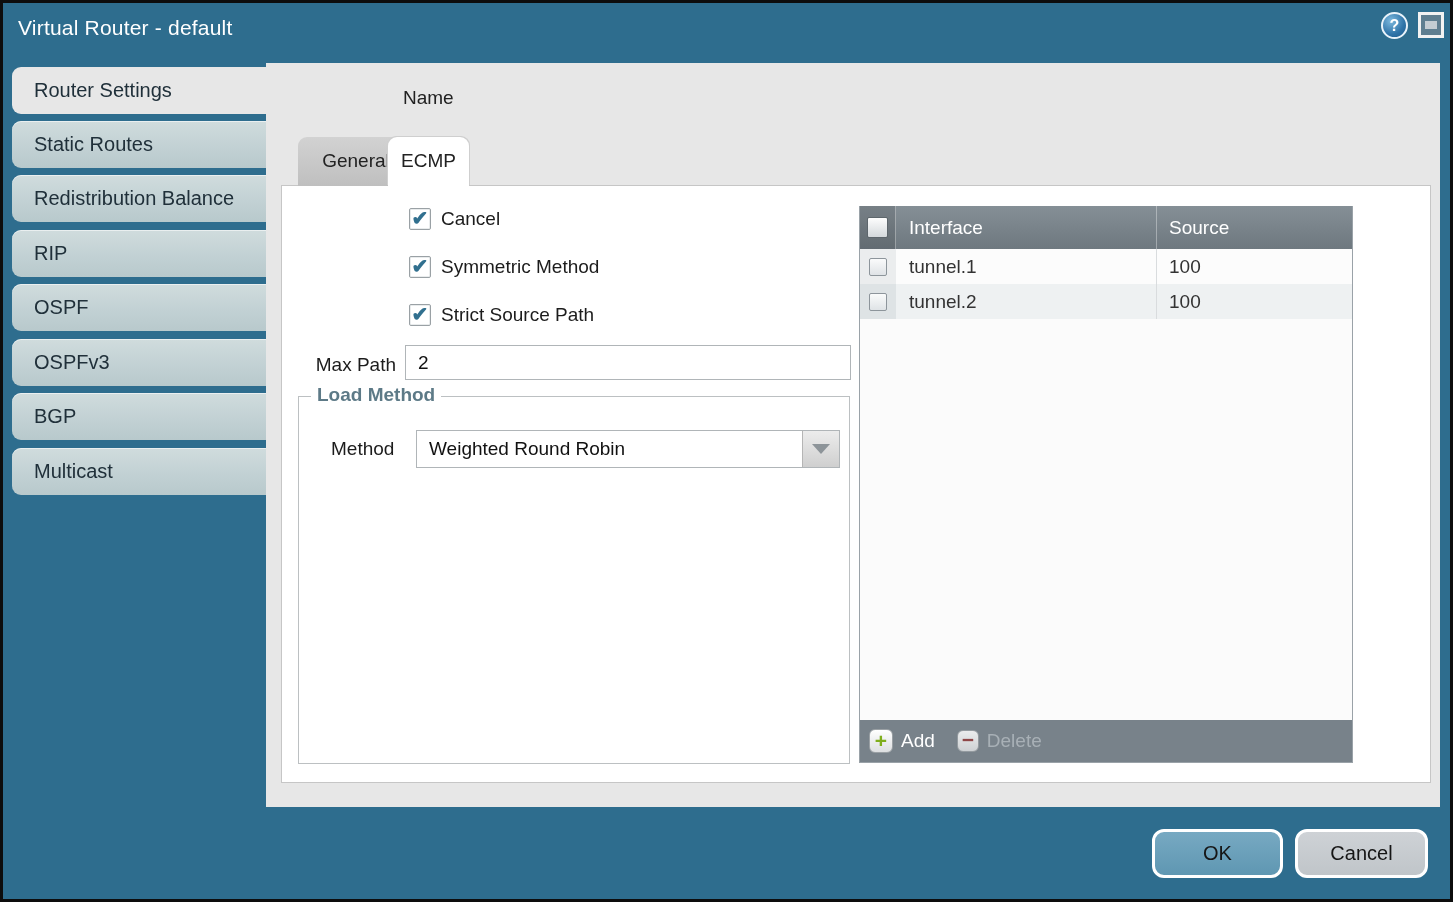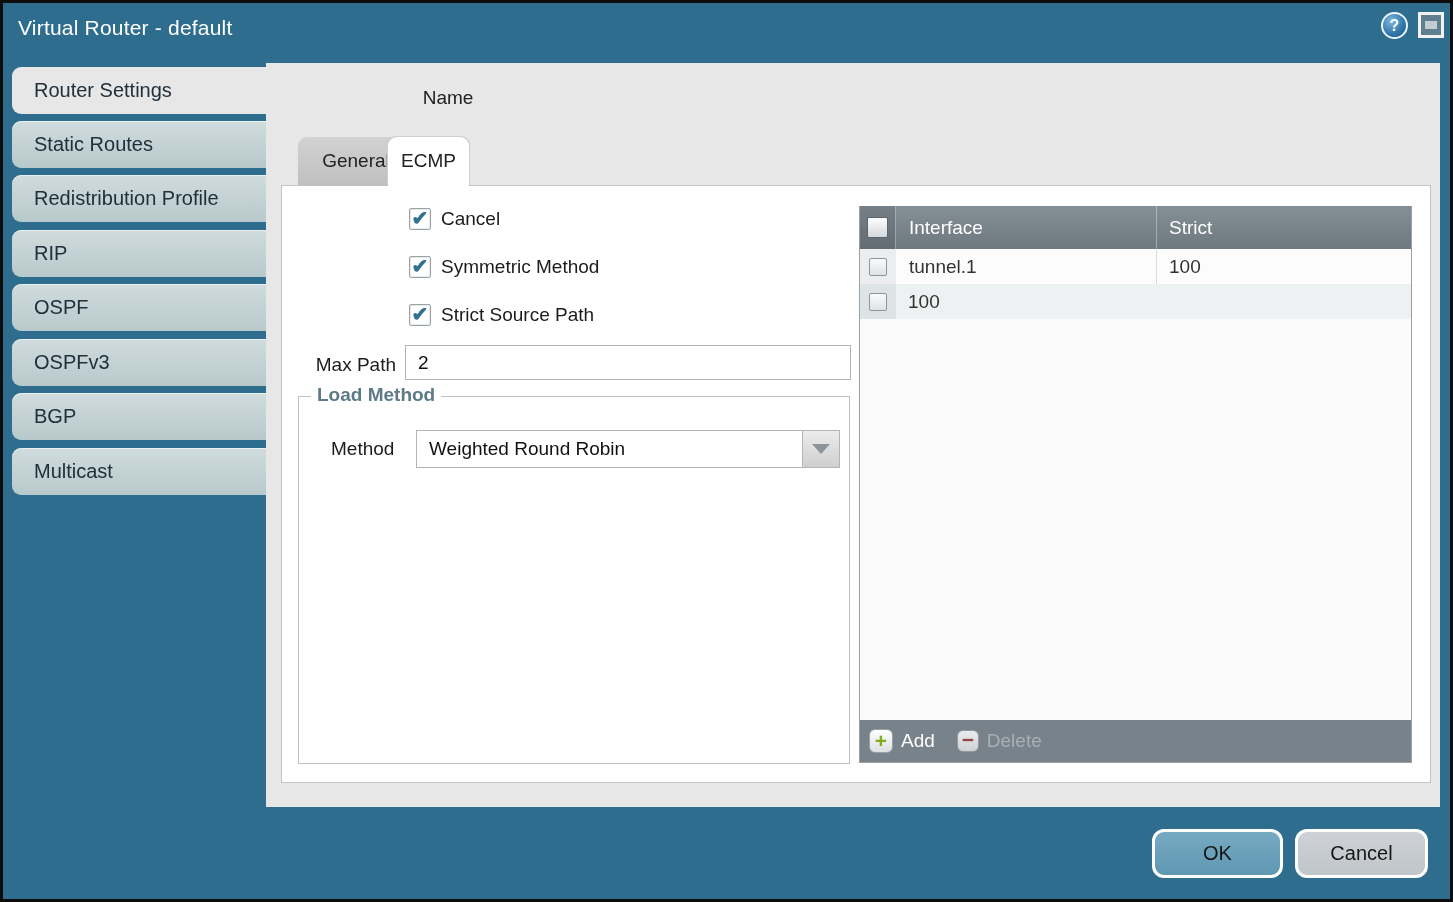--- a/index.html
+++ b/index.html
@@ -23,21 +23,21 @@
   .side-item { position:absolute; left:9px; width:254px; height:47px; line-height:47px;
     padding-left:22px; font-size:20px; color:#20303a; cursor:pointer;
     border-radius:9px 0 0 9px;
     background:linear-gradient(180deg, #d0dcdd 0%, #c2d1d4 55%, #b8c9cc 100%);
     box-shadow:inset 0 1px 0 rgba(255,255,255,.55); }
   .side-item.active { background:#e7e7e7; box-shadow:none; }
 
   
   .main-panel { position:absolute; left:263px; top:60px; width:1174px; height:744px; background:#e7e7e7; }
 
-  .name-label { position:absolute; left:137px; top:24px; width:90px; text-align:center; font-size:19px; color:#222; }
+  .name-label { position:absolute; left:137px; top:24px; width:90px; text-align:left; font-size:19px; color:#222; }
   .name-input { position:absolute; left:240px; top:15px; width:922px; height:37px; background:#fff;
     border:1px solid #b9bdbf; font-size:19px; color:#111; padding:0 13px;
     font-family:"Liberation Sans", sans-serif; }
 
   .tab { position:absolute; top:74px; height:49px; text-align:center; line-height:48px; font-size:19px;
     color:#222; border-radius:9px 9px 0 0; cursor:pointer; z-index:2; }
   .tab.inactive { left:32px; width:116px; background:linear-gradient(180deg,#d2d2d2,#bfbfbf); }
   .tab.active { left:122px; width:81px; background:#fff; box-shadow:-1px -1px 0 #cfcfcf, 1px -1px 0 #cfcfcf; }
 
   .content { position:absolute; left:15px; top:122px; width:1150px; height:598px; background:#fff;
@@ -63,21 +63,21 @@
   .method-select { position:absolute; left:117px; top:33px; width:424px; height:38px; background:#fff;
     border:1px solid #b0b5b8; cursor:pointer;padding-left:24px; }
   .method-value { position:absolute; left:12px; top:7px; font-size:19px; color:#111; }
   .method-btn { position:absolute; right:0; top:0; width:37px; height:100%;
     background:linear-gradient(180deg,#ececec,#cfcfcf); border-left:1px solid #b5b5b5;
     display:flex; align-items:center; justify-content:center; }
   .tri-down { width:0; height:0; border-left:9px solid transparent; border-right:9px solid transparent;
     border-top:10px solid #8d9499; }
 
   
-  .itable { position:absolute; left:577px; top:20px; width:553px; height:557px;
+  .itable { position:absolute; left:577px; top:20px; width:494px; height:557px;
     display:flex; flex-direction:column; border:1px solid #9aa2a8; border-top:none; background:#fbfbfb; }
   .t-header { height:43px; background:linear-gradient(180deg,#858f96,#6e787f); color:#fff;
     display:flex; align-items:stretch; font-size:19px; flex:0 0 auto; }
   .t-header .chk-cell { background:rgba(0,0,0,.10); border-right:1px solid rgba(255,255,255,.35); }
   .chk-cell { width:36px; flex:0 0 auto; display:flex; align-items:center; justify-content:center; }
   .col-interface { width:261px; flex:0 0 auto; display:flex; align-items:center; padding-left:13px; }
   .col-weight { flex:1; display:flex; align-items:center; padding-left:12px; }
   .t-header .col-interface { border-right:1px solid rgba(255,255,255,.35); }
   .hdr-cb { width:21px; height:21px; border:1px solid #5d666c; border-radius:2px;
     background:linear-gradient(180deg,#fdfdfd,#d4d9dc); cursor:pointer; }
@@ -118,21 +118,21 @@
     <div class="help-icon">
       <span>?</span>
     </div>
     <div class="win-icon">
       <div class="inner"></div>
     </div>
   </div>
 
   <div class="side-item active" style="top:64px">Router Settings</div>
   <div class="side-item" style="top:118px">Static Routes</div>
-  <div class="side-item" style="top:172px">Redistribution Profile</div>
+  <div class="side-item" style="top:172px">Redistribution Balance</div>
   <div class="side-item" style="top:227px">RIP</div>
   <div class="side-item" style="top:281px">OSPF</div>
   <div class="side-item" style="top:336px">OSPFv3</div>
   <div class="side-item" style="top:390px">BGP</div>
   <div class="side-item" style="top:445px">Multicast</div>
 
   <div class="main-panel">
 
     <div class="name-label">Name</div>
 
@@ -173,35 +173,36 @@
           </div>
         </div>
       </div>
 
       <div class="itable">
         <div class="t-header">
           <div class="chk-cell">
             <div class="hdr-cb"></div>
           </div>
           <div class="col-interface">Interface</div>
-          <div class="col-weight">Strict</div>
+          <div class="col-weight">Source</div>
         </div>
 
         <div class="t-row even">
           <div class="chk-cell">
             <div class="row-cb"></div>
           </div>
           <div class="col-interface">tunnel.1</div>
           <div class="col-weight">100</div>
         </div>
 
         <div class="t-row odd">
           <div class="chk-cell">
             <div class="row-cb"></div>
           </div>
+          <div class="col-interface">tunnel.2</div>
           <div class="col-weight">100</div>
         </div>
 
         <div class="t-fill"></div>
 
         <div class="t-footer">
           <div class="tbtn">
             <div class="tbtn-icon">
                 <span class="plus">+</span>
               </div>

